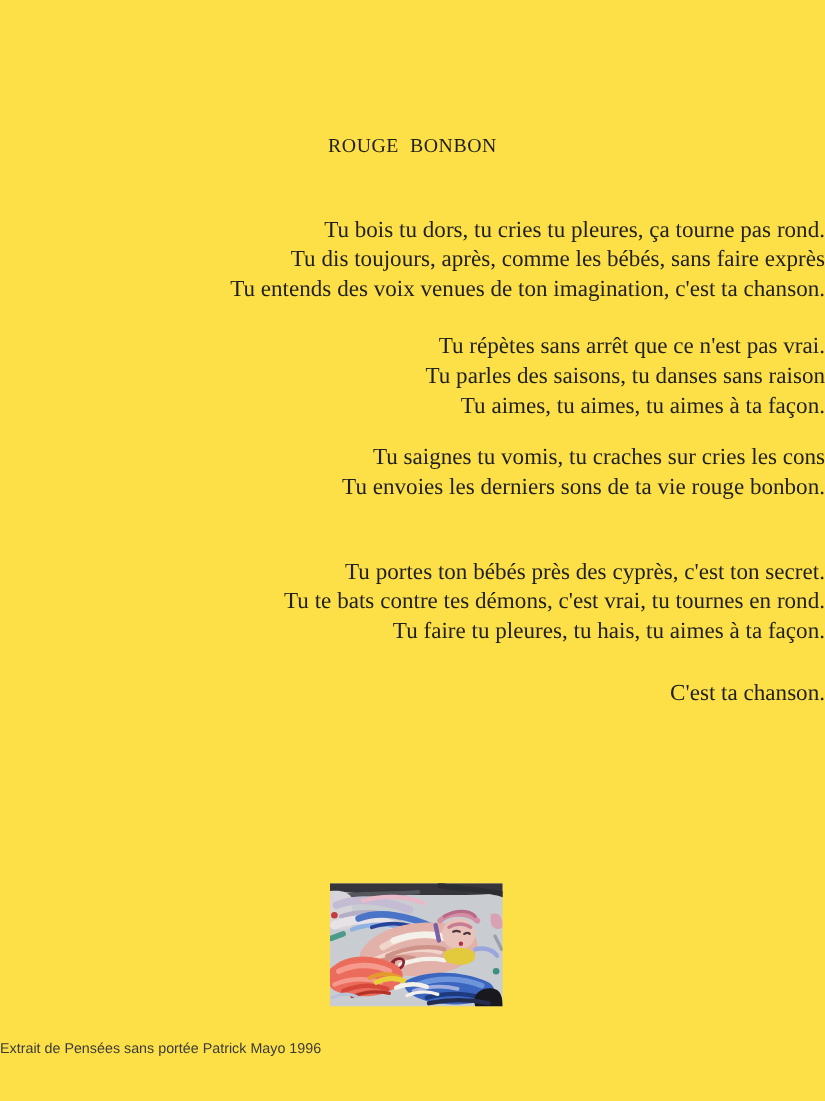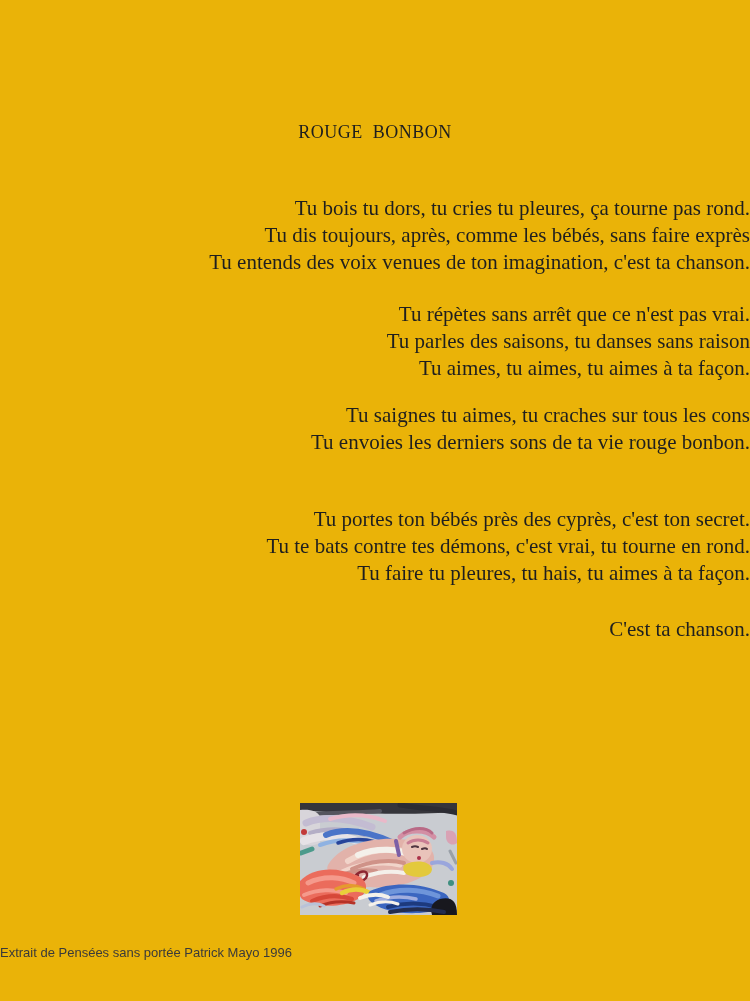--- a/index.html
+++ b/index.html
@@ -1,20 +1,20 @@
 <!DOCTYPE html>
 <html><head>
 <meta charset="utf-8">
 <style>
   html, body { margin: 0; padding: 0; background: #ffffff; }
   .page {
     position: relative;
     width: 750px;
     height: 1001px;
-    background: #eab308;
+    background: #fde047;
     overflow: hidden;
     font-family: "Liberation Serif", serif;
   }
   .title {
     position: absolute;
     top: 120px; left: 0; width: 100%;
     text-align: center;
     font-size: 18px; line-height: 24px;
     letter-spacing: 0.5px;
     color: #1e1e1e;
@@ -61,27 +61,27 @@
     <span class="line">Tu entends des voix venues de ton imagination, c'est ta chanson.</span>
   </div>
 
   <div class="stanza s2">
     <span class="line">Tu répètes sans arrêt que ce n'est pas vrai.</span>
     <span class="line">Tu parles des saisons, tu danses sans raison</span>
     <span class="line">Tu aimes, tu aimes, tu aimes à ta façon.</span>
   </div>
 
   <div class="stanza s3">
-    <span class="line">Tu saignes tu aimes, tu craches sur tous les cons</span>
+    <span class="line">Tu saignes tu vomis, tu craches sur cries les cons</span>
     <span class="line">Tu envoies les derniers sons de ta vie rouge bonbon.</span>
   </div>
 
   <div class="stanza s4">
     <span class="line">Tu portes ton bébés près des cyprès, c'est ton secret.</span>
-    <span class="line">Tu te bats contre tes démons, c'est vrai, tu tourne en rond.</span>
+    <span class="line">Tu te bats contre tes démons, c'est vrai, tu tournes en rond.</span>
     <span class="line">Tu faire tu pleures, tu hais, tu aimes à ta façon.</span>
   </div>
 
   <div class="closing">C'est ta chanson.</div>
 
   <div class="artwork">
     <svg viewBox="0 0 157 112" xmlns="http://www.w3.org/2000/svg">
 
       <rect x="0" y="0" width="157" height="112" fill="#c9ccd1"></rect>
 

